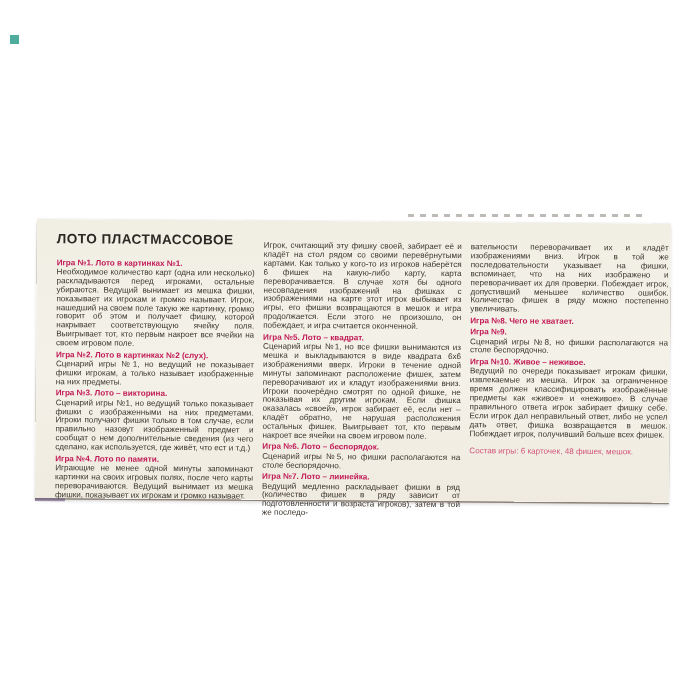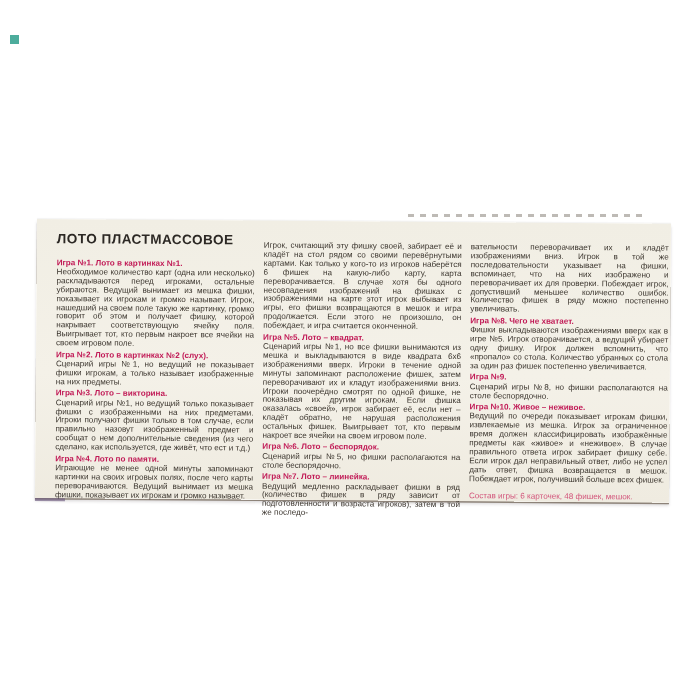--- a/index.html
+++ b/index.html
@@ -75,21 +75,20 @@
         <div class="heading">Игра №5. Лото – квадрат.</div>
         <div class="para">Сценарий игры №1, но все фишки вынимаются из мешка и выкладываются в виде квадрата 6х6 изображениями вверх. Игроки в течение одной минуты запоминают расположение фишек, затем переворачивают их и кладут изображениями вниз. Игроки поочерёдно смотрят по одной фишке, не показывая их другим игрокам. Если фишка оказалась «своей», игрок забирает её, если нет – кладёт обратно, не нарушая расположения остальных фишек. Выигрывает тот, кто первым накроет все ячейки на своем игровом поле.</div>
         <div class="heading">Игра №6. Лото – беспорядок.</div>
         <div class="para">Сценарий игры №5, но фишки располагаются на столе беспорядочно.</div>
         <div class="heading">Игра №7. Лото – лиинейка.</div>
         <div class="para">Ведущий медленно раскладывает фишки в ряд (количество фишек в ряду зависит от подготовленности и возраста игроков), затем в той же последо-</div>
       </div>
     <div class="col">
     <div class="para">вательности переворачивает их и кладёт изображениями вниз. Игрок в той же последовательности указывает на фишки, вспоминает, что на них изображено и переворачивает их для проверки. Побеждает игрок, допустивший меньшее количество ошибок. Количество фишек в ряду можно постепенно увеличивать.</div>
         <div class="heading">Игра №8. Чего не хватает.</div>
-        <div class="para">Фишки выкладываются изображениями вверх как в игре №5. Игрок отворачивается, а ведущий убирает одну фишку. Игрок должен вспомнить, что «пропало» со стола. Количество убранных со стола за один раз фишек постепенно увеличивается.</div>
         <div class="heading">Игра №9.</div>
         <div class="para">Сценарий игры №8, но фишки располагаются на столе беспорядочно.</div>
         <div class="heading">Игра №10. Живое – неживое.</div>
         <div class="para">Ведущий по очереди показывает игрокам фишки, извлекаемые из мешка. Игрок за ограниченное время должен классифицировать изображённые предметы как «живое» и «неживое». В случае правильного ответа игрок забирает фишку себе. Если игрок дал неправильный ответ, либо не успел дать ответ, фишка возвращается в мешок. Побеждает игрок, получивший больше всех фишек.</div>
         <div class="composition">Состав игры: 6 карточек, 48 фишек, мешок.</div>
       </div>
   </div>
 </div>
 
 </body></html>

